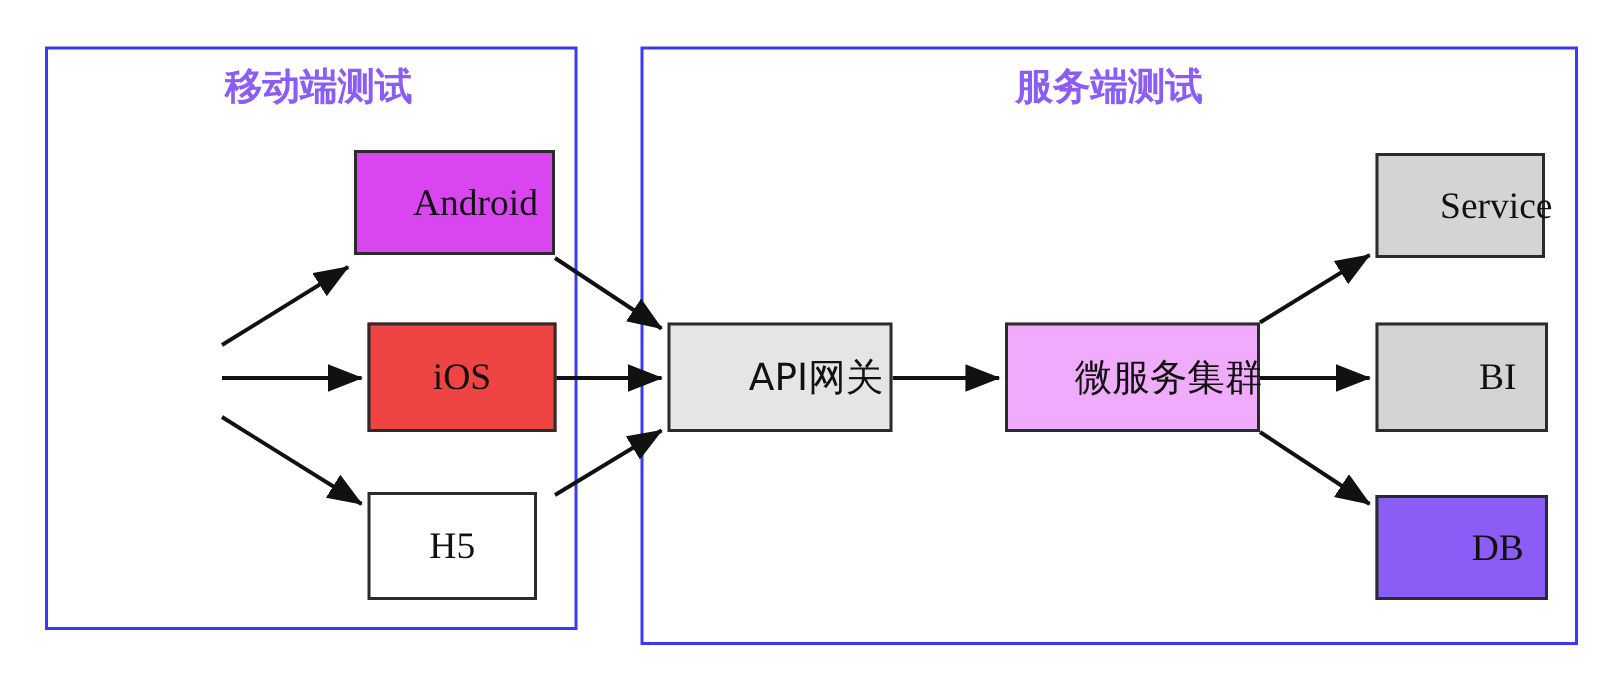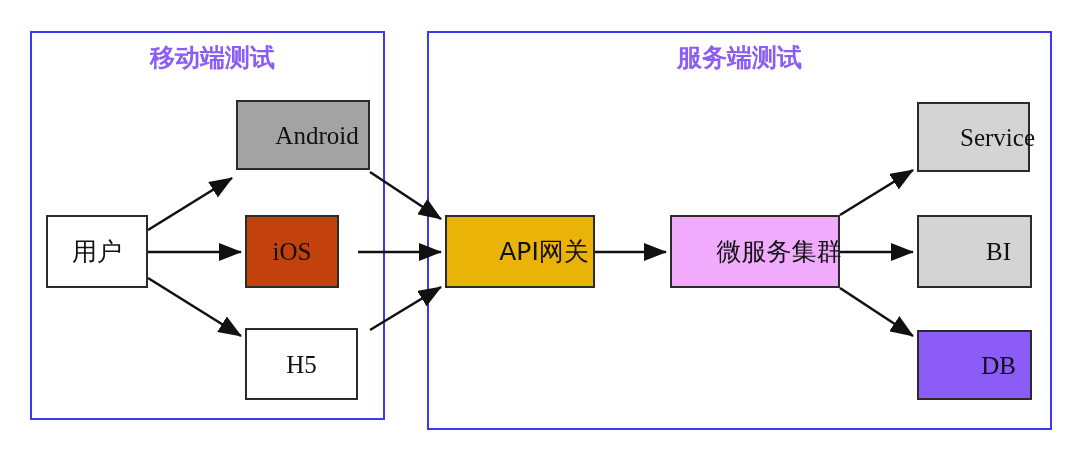--- a/index.html
+++ b/index.html
@@ -77,33 +77,30 @@
         <line x1="370" y1="172" x2="441" y2="219" stroke="#111111" stroke-width="2.6" marker-end="url(#arrowhead)"></line>
         <line x1="358" y1="252" x2="441" y2="252" stroke="#111111" stroke-width="2.6" marker-end="url(#arrowhead)"></line>
         <line x1="370" y1="330" x2="441" y2="287" stroke="#111111" stroke-width="2.6" marker-end="url(#arrowhead)"></line>
         <line x1="595" y1="252" x2="666" y2="252" stroke="#111111" stroke-width="2.6" marker-end="url(#arrowhead)"></line>
         <line x1="840" y1="215" x2="913" y2="170" stroke="#111111" stroke-width="2.6" marker-end="url(#arrowhead)"></line>
         <line x1="840" y1="252" x2="913" y2="252" stroke="#111111" stroke-width="2.6" marker-end="url(#arrowhead)"></line>
         <line x1="840" y1="288" x2="913" y2="336" stroke="#111111" stroke-width="2.6" marker-end="url(#arrowhead)"></line>
       </g>
   </svg>
 
-  <div class="node white cjk" id="node-0" style="left: 46px; top: 215px; width: 102px; height: 73px; background: rgb(255, 255, 255);">
-    <span>用户</span>
-  </div>
-  <div class="node white" id="node-1" style="left: 236px; top: 100px; width: 134px; height: 70px; background: #a3a3a3; padding-left: 28px;">
+  <div class="node white" id="node-1" style="left: 236px; top: 100px; width: 134px; height: 70px; background: #d946ef; padding-left: 28px;">
     <span>Android</span>
   </div>
-  <div class="node white" id="node-2" style="left: 245px; top: 215px; width: 94px; height: 73px; background: #c2410c;">
+  <div class="node white" id="node-2" style="left: 245px; top: 215px; width: 126px; height: 73px; background: #ef4444;">
     <span>iOS</span>
   </div>
   <div class="node white" id="node-3" style="left: 245px; top: 328px; width: 113px; height: 72px; background: rgb(255, 255, 255);">
     <span>H5</span>
   </div>
-  <div class="node gray cjk" id="node-4" style="left: 445px; top: 215px; width: 150px; height: 73px; background: #eab308;">
+  <div class="node gray cjk" id="node-4" style="left: 445px; top: 215px; width: 150px; height: 73px; background: #e5e5e5;">
     <span>API网关</span>
   </div>
   <div class="node gray cjk" id="node-5" style="left: 670px; top: 215px; width: 170px; height: 73px; background: #f0abfc;">
     <span>微服务集群</span>
   </div>
   <div class="node gray" id="node-6" style="left: 917px; top: 102px; width: 113px; height: 70px; background: rgb(212, 212, 212);">
     <span>Service</span>
   </div>
   <div class="node gray" id="node-7" style="left: 917px; top: 215px; width: 115px; height: 73px; background: rgb(212, 212, 212);">
     <span>BI</span>

